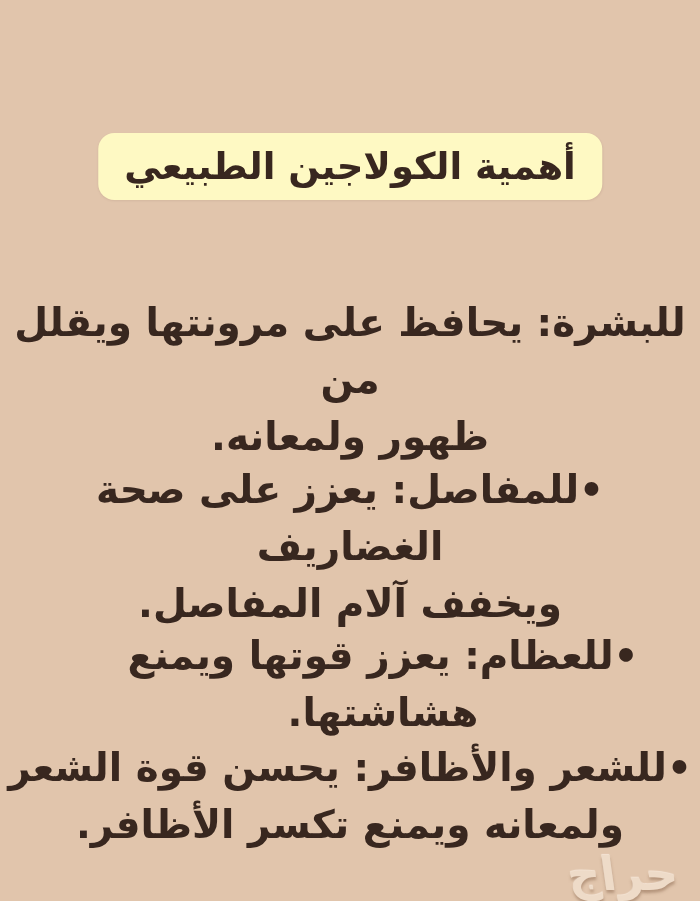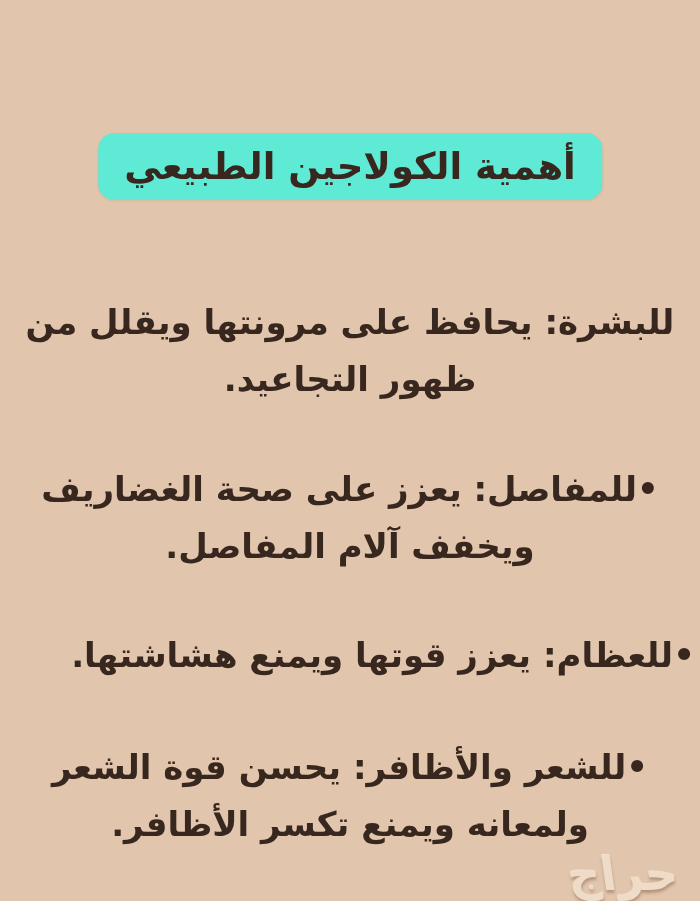--- a/index.html
+++ b/index.html
@@ -15,37 +15,37 @@
     background: #e1c5ac;
     font-family: "DejaVu Sans", sans-serif;
     color: #38271f;
     direction: rtl;
   }
   .title-pill {
     position: absolute;
     top: 133px;
     left: 50%;
     transform: translateX(-50%);
-    background: #5eead4;
+    background: #fef9c3;
     border-radius: 16px;
     padding: 12px 26px;
     white-space: nowrap;
     box-shadow: 0 1px 2px rgba(120, 90, 70, 0.12);
   }
   .title-text {
     font-size: 37px;
     font-weight: 700;
     color: #38271f;
   }
   .para {
     position: absolute;
     left: 0;
     width: 100%;
     text-align: center;
-    font-size: 34px;
+    font-size: 39px;
     font-weight: 700;
     line-height: 57px;
     color: #38271f;
   }
   .para-skin   { top: 294px; }
   .para-joints { top: 461px; }
   .para-bones  { top: 627px; padding-left: 33px; }
   .para-hair   { top: 739px; }
   .watermark {
     position: absolute;
@@ -64,21 +64,21 @@
 <body>
 
 <div class="page">
 
   <div class="title-pill">
     <span class="title-text">أهمية الكولاجين الطبيعي</span>
   </div>
 
   <div class="para para-skin">
     <div>للبشرة: يحافظ على مرونتها ويقلل من</div>
-    <div>ظهور التجاعيد.</div>
+    <div>ظهور ولمعانه.</div>
   </div>
 
   <div class="para para-joints">
     <div>•للمفاصل: يعزز على صحة الغضاريف</div>
     <div>ويخفف آلام المفاصل.</div>
   </div>
 
   <div class="para para-bones">
     <div>•للعظام: يعزز قوتها ويمنع هشاشتها.</div>
   </div>

